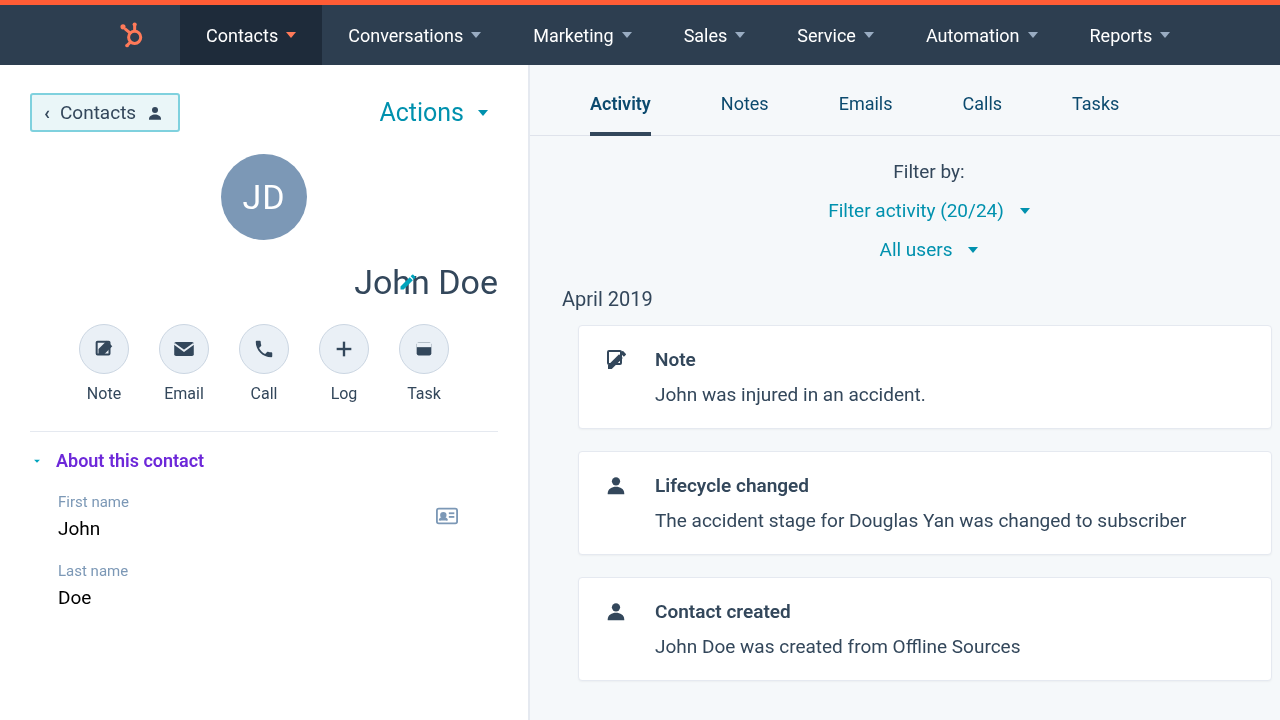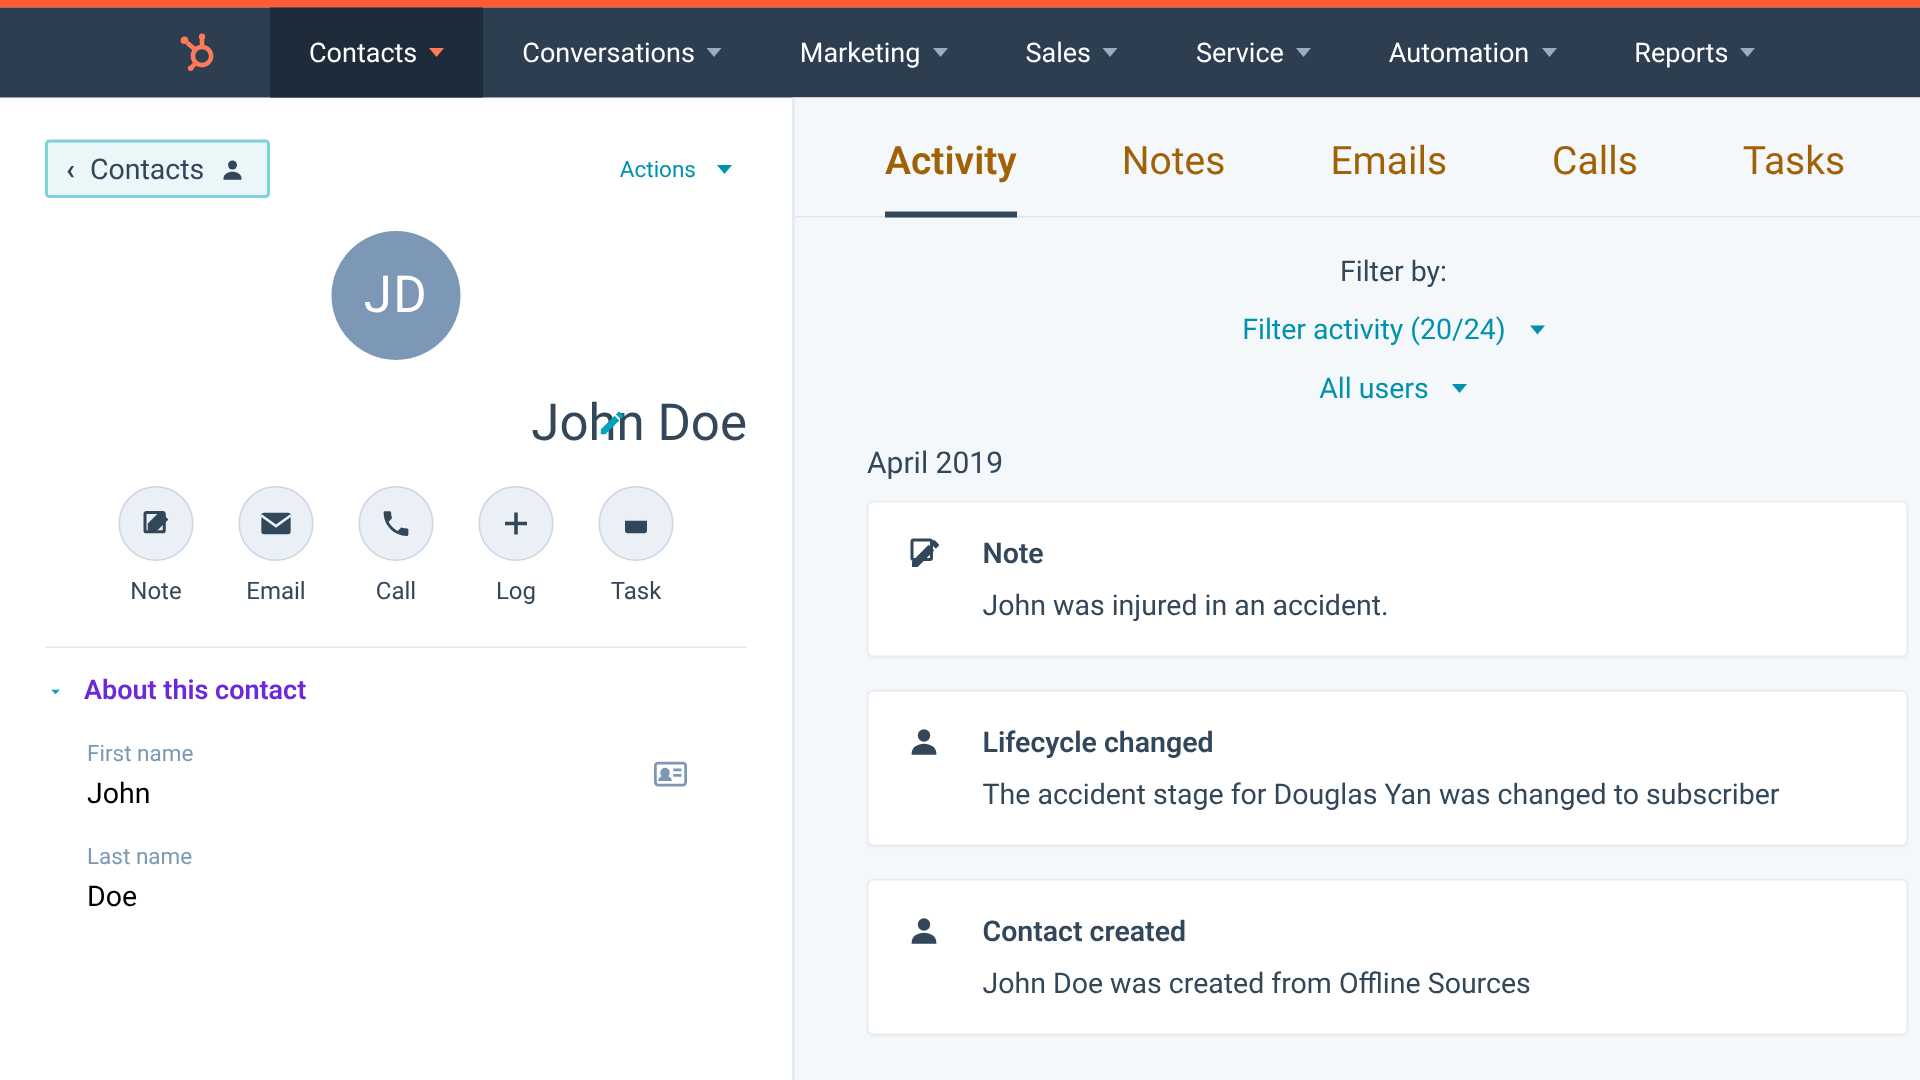--- a/index.html
+++ b/index.html
@@ -35,21 +35,21 @@
 
   
   .left-header { display:flex; justify-content:space-between; align-items:center; margin-top:28px; }
   .breadcrumb {
     display:inline-flex; align-items:center; gap:10px;
     border:2px solid #7fd1de; background:#eaf6f8; border-radius:3px;
     padding:6px 14px 6px 12px; color:#33475b; font-size:19px;
   }
   .breadcrumb .chev-left { font-weight:bold; color:#33475b; }
   .person-glyph { font-size:18px; }
-  .actions-link { color:#0091ae; font-size:15px; display:flex; align-items:center; gap:6px; cursor:pointer; margin-right:10px;}
+  .actions-link { color:#0091ae; font-size:25px; display:flex; align-items:center; gap:6px; cursor:pointer; margin-right:10px;}
   .actions-link .caret-down { border-top-color:#0091ae; }
 
   
   .avatar-wrap { text-align:center; margin-top:22px; }
   .avatar {
     width:86px; height:86px; border-radius:50%; background:#7c98b6;
     color:#fff; font-size:34px; display:inline-flex; align-items:center; justify-content:center;
     letter-spacing:1px;
   }
   .contact-name-row { display:flex; align-items:center; justify-content:flex-end; gap:18px; margin-top:22px; }
@@ -69,29 +69,29 @@
   .hr-thin { border:none; border-top:1px solid #e5e9f0; margin:28px 0 18px 0; }
   .section-header { display:flex; align-items:center; gap:12px; font-weight:600; font-size:18px; color:#6d28d9; }
   .section-header .chev { color:#00a4bd; transform:rotate(0deg); }
   .field { margin-top:22px; padding-left:28px; position:relative;}
   .field-label { color:#7c98b6; font-size:15px; }
   .field-value { font-size:19px; color:#000000; margin-top:6px; }
   .id-card { position:absolute; right:40px; top:14px; color:#7c98b6; }
 
   
   .tabs { display:flex; gap:70px; padding:18px 0 0 60px; border-bottom:1px solid #dfe3eb; }
-  .tab { font-size:26px; color:#a16207; padding:10px 0 18px 0; cursor:pointer; }
+  .tab { font-size:18px; color:#0c4a6e; padding:10px 0 18px 0; cursor:pointer; }
   .tab.active { font-weight:600; border-bottom:4px solid #33475b; margin-bottom:-1px;}
   
   .filter-row { padding:24px 0 0 48px; font-size:19px; display:flex; align-items:center; gap:16px;flex-direction:column;}
   .filter-row .lbl { color:#33475b; }
   .filter-link { color:#0091ae; display:inline-flex; align-items:center; gap:8px; cursor:pointer;}
   .filter-link .caret-down { border-top-color:#0091ae; }
 
-  .month-label { padding:26px 0 14px 48px; font-size:20px; color:#33475b; }
+  .month-label { padding:26px 0 14px 32px; font-size:20px; color:#33475b; }
 
   .card { background:#fff; border:1px solid #e5e9f0; border-radius:4px; margin:0 8px 22px 48px; padding:22px 24px 22px 76px; position:relative; box-shadow:0 1px 2px rgba(0,0,0,0.04);}
   .card .icon { position:absolute; left:26px; top:22px; color:#33475b; }
   .card-title { font-weight:600; font-size:19px; margin-bottom:12px; }
   .card-body { font-size:19px; color:#33475b; }
 
   svg { display:block; }
 </style>
 </head>
 <body>

